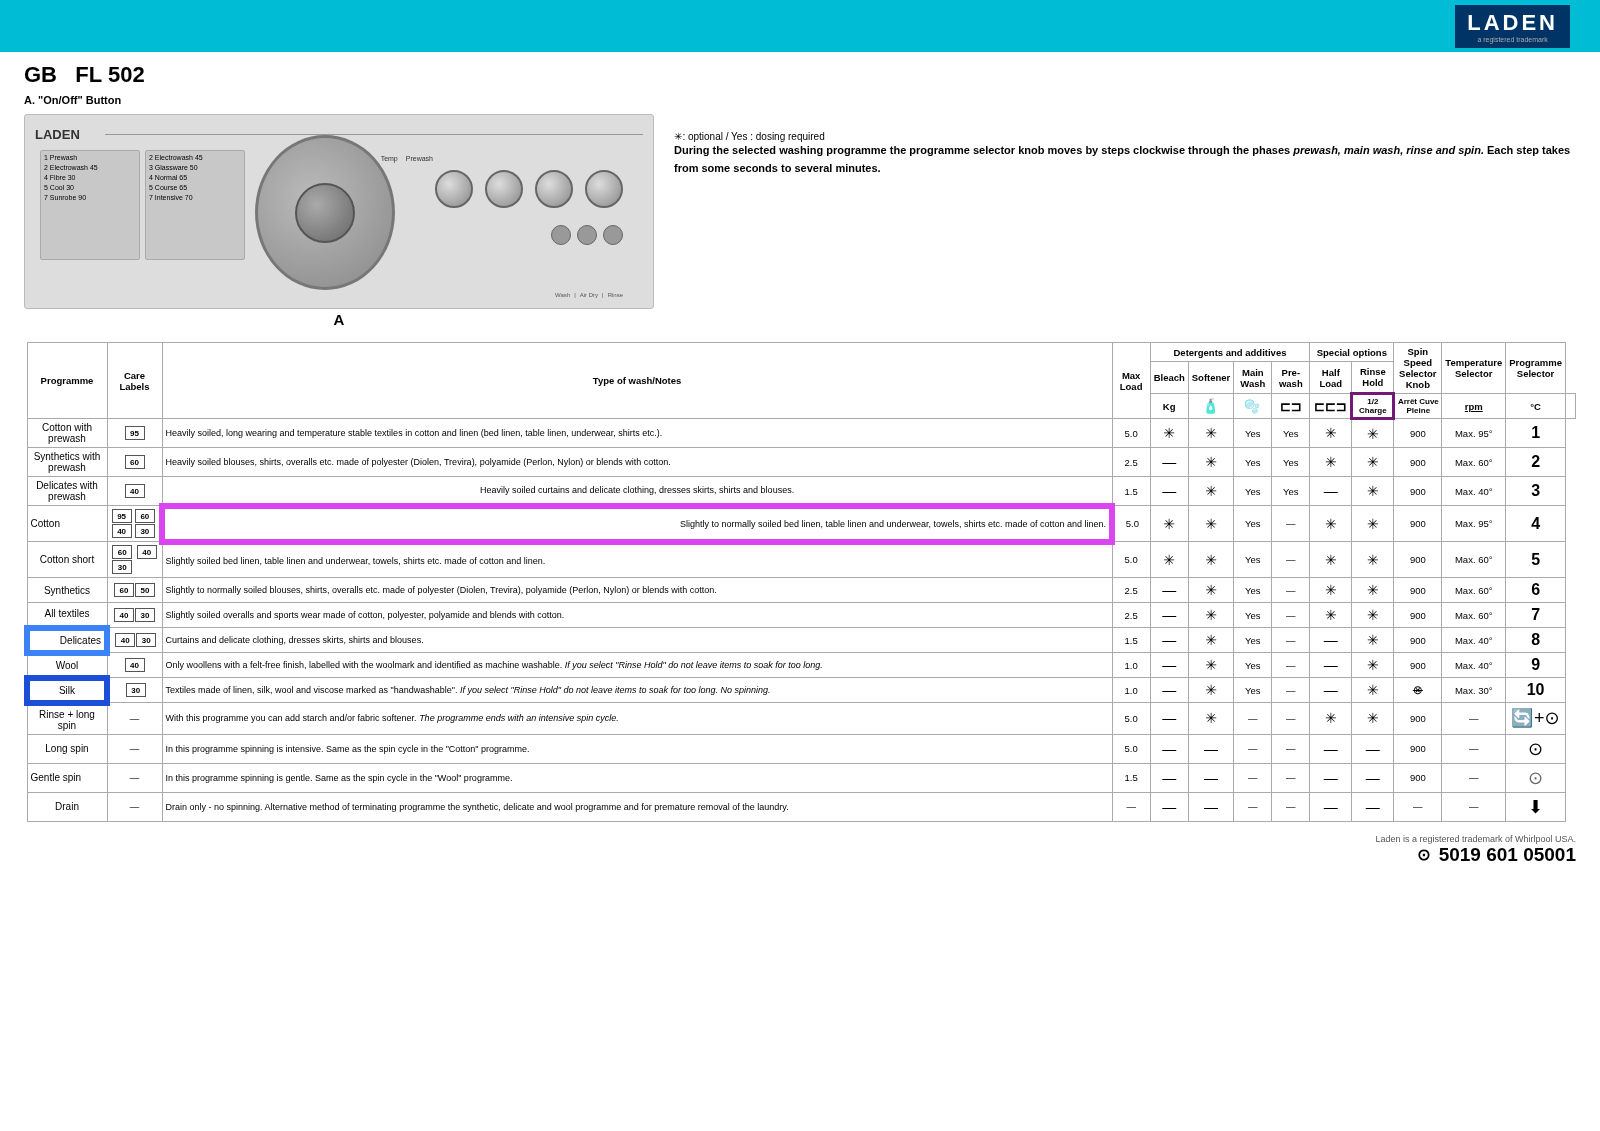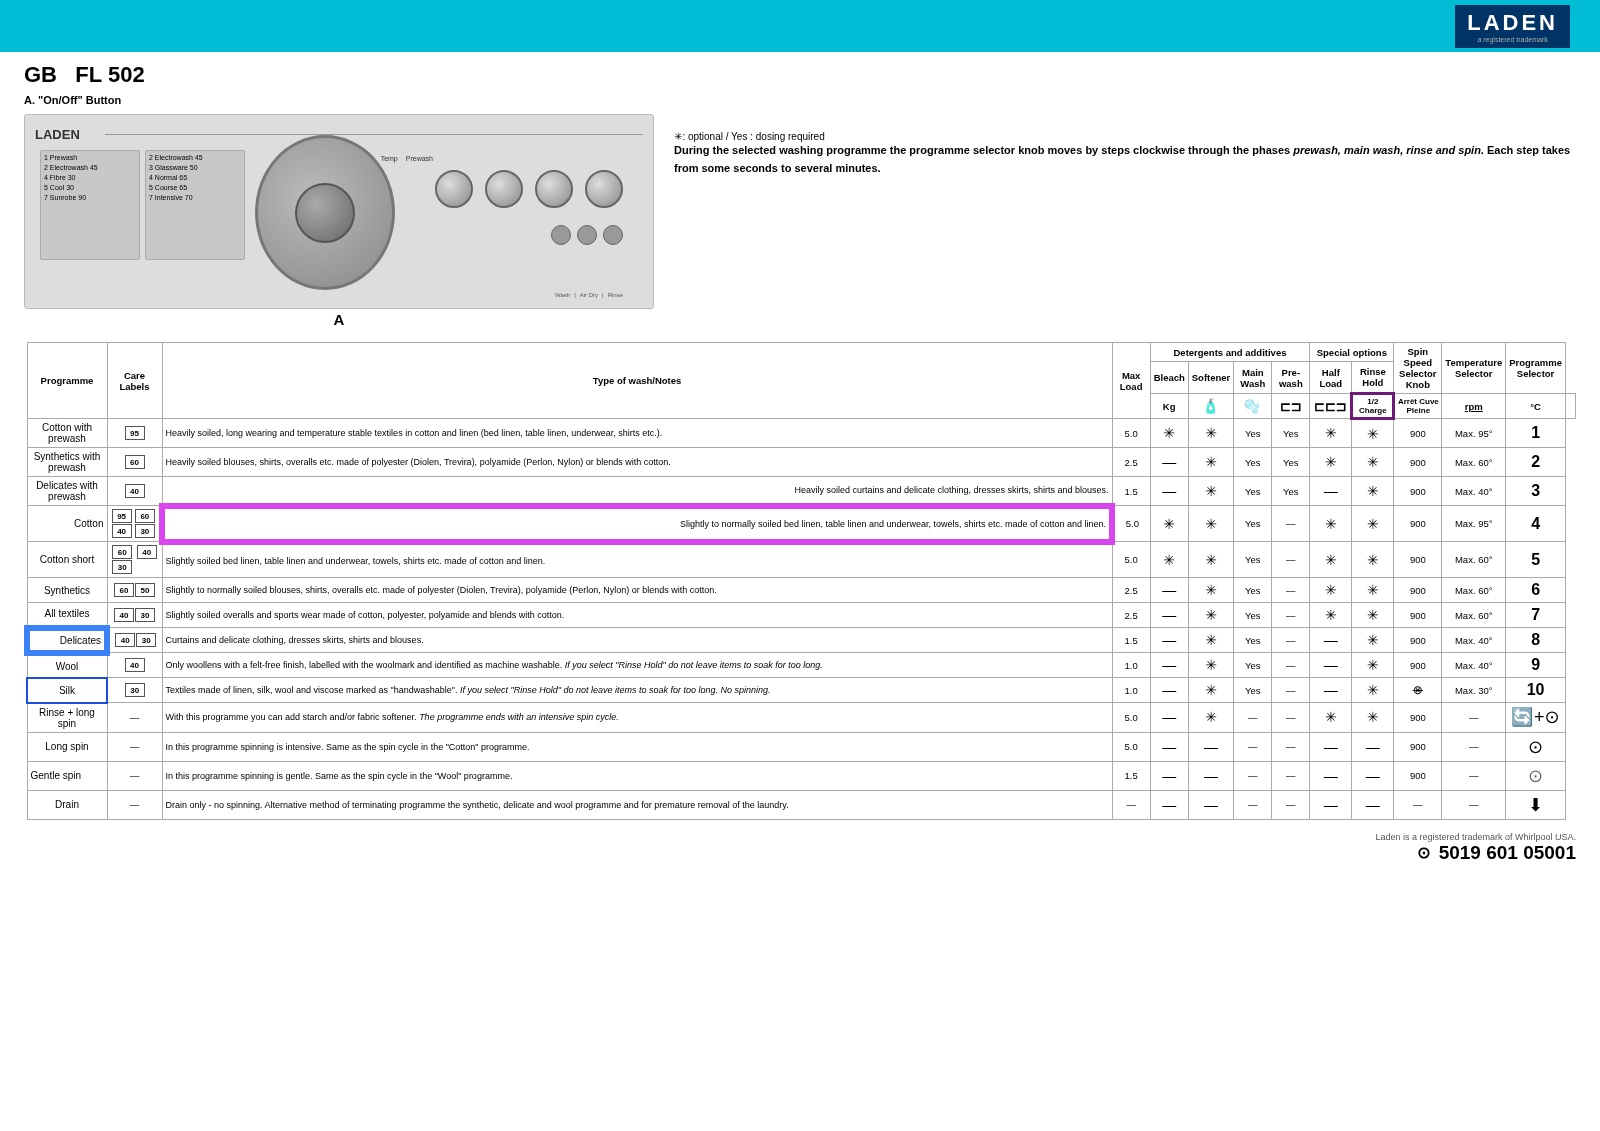--- a/index.html
+++ b/index.html
@@ -163,34 +163,34 @@
     <td style="border:1px solid #aaa;padding:3px;text-align:center;">Max. 60°</td>
     <td style="border:1px solid #aaa;padding:3px;text-align:center;"><span style="font-size:16px;font-weight:bold;">2</span></td>
   </tr>
         <tr>
     <td style="border:1px solid #aaa;padding:3px;text-align:center;font-size:10px;">Delicates with prewash</td>
     <td style="border:1px solid #aaa;padding:3px;text-align:center;">
             <div style="display:flex;flex-wrap:wrap;gap:1px;justify-content:center;">
               <span style="border:1px solid #555;font-size:8px;padding:1px 2px;font-weight:bold;display:inline-flex;align-items:center;justify-content:center;min-width:20px;height:14px;">40</span>
             </div>
           </td>
-    <td style="border:1px solid #aaa;padding:3px;text-align:right;font-size:9px;">Heavily soiled curtains and delicate clothing, dresses skirts, shirts and blouses.</td>
+    <td style="border:1px solid #aaa;padding:3px;text-align:center;font-size:9px;">Heavily soiled curtains and delicate clothing, dresses skirts, shirts and blouses.</td>
     <td style="border:1px solid #aaa;padding:3px;text-align:center;">1.5</td>
     <td style="border:1px solid #aaa;padding:3px;text-align:center;font-size:14px;">—</td>
     <td style="border:1px solid #aaa;padding:3px;text-align:center;font-size:14px;">✳</td>
     <td style="border:1px solid #aaa;padding:3px;text-align:center;">Yes</td>
     <td style="border:1px solid #aaa;padding:3px;text-align:center;">Yes</td>
     <td style="border:1px solid #aaa;padding:3px;text-align:center;font-size:14px;">—</td>
     <td style="border:1px solid #aaa;padding:3px;text-align:center;font-size:14px;">✳</td>
     <td style="border:1px solid #aaa;padding:3px;text-align:center;">900</td>
     <td style="border:1px solid #aaa;padding:3px;text-align:center;">Max. 40°</td>
     <td style="border:1px solid #aaa;padding:3px;text-align:center;"><span style="font-size:16px;font-weight:bold;">3</span></td>
   </tr>
         <tr>
-    <td style="border:1px solid #aaa;padding:3px;text-align:right;font-size:10px;">Cotton</td>
+    <td style="border:1px solid #aaa;padding:3px;text-align:left;font-size:10px;">Cotton</td>
     <td style="border:1px solid #aaa;padding:3px;text-align:center;">
             <div style="display:grid;grid-template-columns:1fr 1fr;gap:1px;justify-items:center;">
               <span style="border:1px solid #555;font-size:8px;padding:1px 2px;font-weight:bold;display:inline-flex;align-items:center;justify-content:center;min-width:20px;height:14px;">95</span>
               <span style="border:1px solid #555;font-size:8px;padding:1px 2px;font-weight:bold;display:inline-flex;align-items:center;justify-content:center;min-width:20px;height:14px;">60</span>
               <span style="border:1px solid #555;font-size:8px;padding:1px 2px;font-weight:bold;display:inline-flex;align-items:center;justify-content:center;min-width:20px;height:14px;">40</span>
               <span style="border:1px solid #555;font-size:8px;padding:1px 2px;font-weight:bold;display:inline-flex;align-items:center;justify-content:center;min-width:20px;height:14px;">30</span>
             </div>
           </td>
     <td style="border:6px solid #d946ef;padding:3px;text-align:right;font-size:9px;">Slightly to normally soiled bed linen, table linen and underwear, towels, shirts etc. made of cotton and linen.</td>
     <td style="border:1px solid #aaa;padding:3px;text-align:center;">5.0</td>
@@ -298,21 +298,21 @@
     <td style="border:1px solid #aaa;padding:3px;text-align:center;font-size:14px;">✳</td>
     <td style="border:1px solid #aaa;padding:3px;text-align:center;">Yes</td>
     <td style="border:1px solid #aaa;padding:3px;text-align:center;">—</td>
     <td style="border:1px solid #aaa;padding:3px;text-align:center;font-size:14px;">—</td>
     <td style="border:1px solid #aaa;padding:3px;text-align:center;font-size:14px;">✳</td>
     <td style="border:1px solid #aaa;padding:3px;text-align:center;">900</td>
     <td style="border:1px solid #aaa;padding:3px;text-align:center;">Max. 40°</td>
     <td style="border:1px solid #aaa;padding:3px;text-align:center;"><span style="font-size:16px;font-weight:bold;">9</span></td>
   </tr>
         <tr>
-    <td style="border:2px solid #1d4ed8;padding:3px;text-align:center;font-size:10px;">Silk</td>
+    <td style="border:6px solid #1d4ed8;padding:3px;text-align:center;font-size:10px;">Silk</td>
     <td style="border:1px solid #aaa;padding:3px;text-align:center;">
             <div style="display:flex;flex-wrap:wrap;gap:1px;justify-content:center;">
               <span style="border:1px solid #555;font-size:8px;padding:1px 2px;font-weight:bold;display:inline-flex;align-items:center;justify-content:center;min-width:20px;height:14px;">30</span>
             </div>
           </td>
     <td style="border:1px solid #aaa;padding:3px;text-align:left;font-size:9px;">Textiles made of linen, silk, wool and viscose marked as "handwashable". <em>If you select "Rinse Hold" do not leave items to soak for too long. No spinning.</em></td>
     <td style="border:1px solid #aaa;padding:3px;text-align:center;">1.0</td>
     <td style="border:1px solid #aaa;padding:3px;text-align:center;font-size:14px;">—</td>
     <td style="border:1px solid #aaa;padding:3px;text-align:center;font-size:14px;">✳</td>
     <td style="border:1px solid #aaa;padding:3px;text-align:center;">Yes</td>

